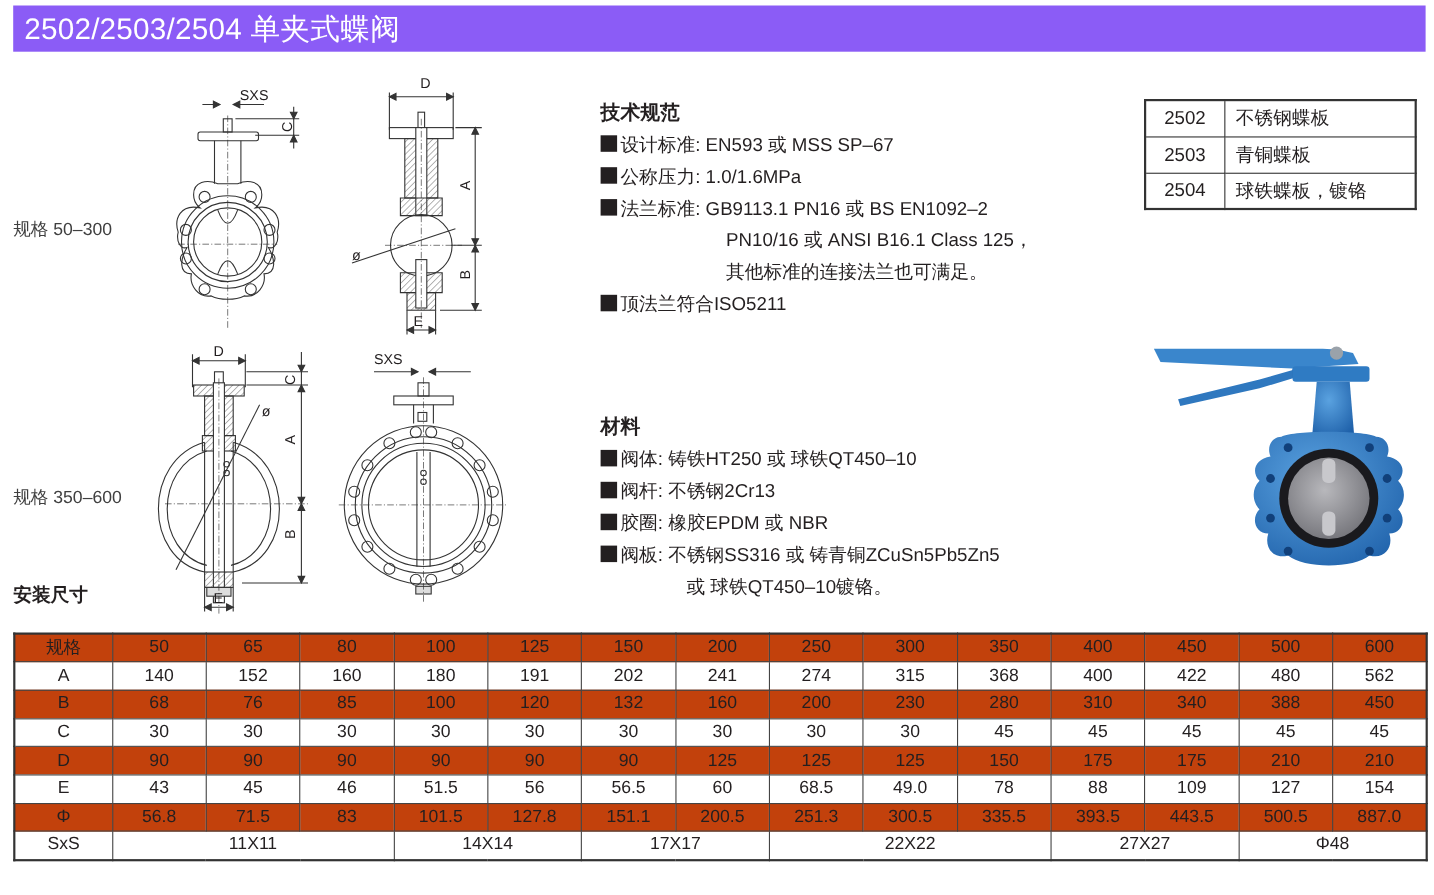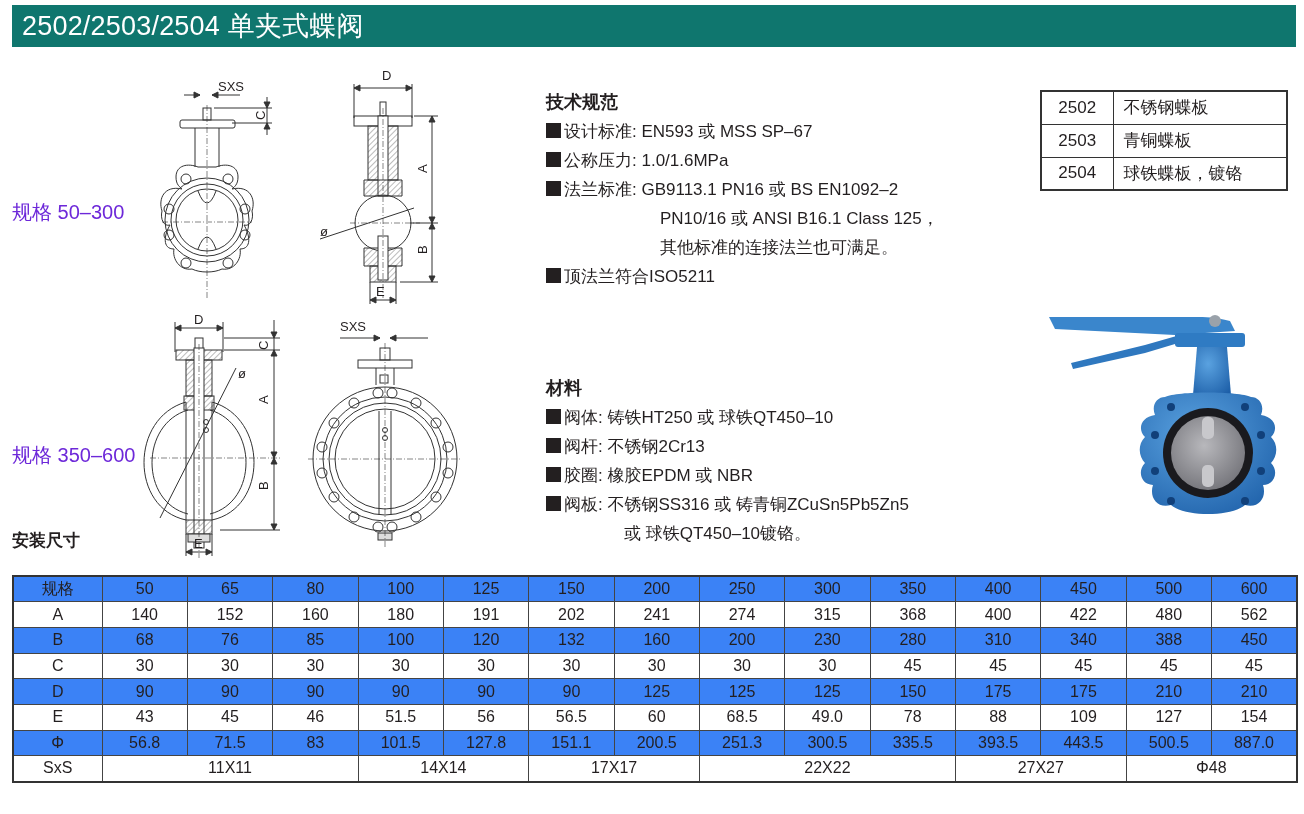--- a/index.html
+++ b/index.html
@@ -1,25 +1,25 @@
 <!DOCTYPE html>
 <html><head>
 <meta charset="utf-8">
 <style>
   * { box-sizing: border-box; margin: 0; padding: 0; }
   html, body { width: 1304px; height: 814px; background: #ffffff; overflow: hidden; }
   body { font-family: "Liberation Sans", "DejaVu Sans", sans-serif; color: #231f20; position: relative; }
 
   .title-bar {
     position: absolute; left: 12px; top: 5px; width: 1284px; height: 42px;
-    background: #0f766e; color: #fff; font-size: 27px; line-height: 42px; padding-left: 10px;
+    background: #8b5cf6; color: #fff; font-size: 27px; line-height: 42px; padding-left: 10px;
     letter-spacing: 0.2px;
   }
 
-  .size-label { position: absolute; font-size: 20px; color: #6d28d9; text-align: center; }
+  .size-label { position: absolute; font-size: 16px; color: #404040; text-align: center; }
 
   .drawing { position: absolute; }
   .drawing svg { display: block; }
 
   .spec-block { position: absolute; font-size: 17px; line-height: 29px; color: #231f20; }
   .spec-block .heading { font-weight: bold; font-size: 18px; margin-bottom: 0px; }
   .spec-block .line { white-space: nowrap; }
   .spec-block .bullet { display: inline-block; width: 15px; height: 15px; background: #231f20; margin-right: 3px; vertical-align: -1px; }
   .spec-block .indent { padding-left: 114px; }
   .spec-block .indent2 { padding-left: 78px; }
@@ -28,21 +28,21 @@
   .model-table td { border: 1px solid #333; height: 33px; font-size: 17px; padding: 0 10px; }
   .model-table td.code { width: 72px; text-align: center; }
   .model-table td.desc { width: 174px; }
 
   .photo { position: absolute; left: 1045px; top: 305px; }
 
   .section-title { position: absolute; left: 12px; top: 529px; font-weight: bold; font-size: 17px; }
 
   .dim-table { position: absolute; left: 12px; top: 575px; border-collapse: collapse; border: 2px solid #333; table-layout: fixed; width: 1286px; }
   .dim-table td { border: 1px solid #444; height: 25.7px; text-align: center; font-size: 16px; font-family: "Liberation Sans Narrow", "Liberation Sans", sans-serif; padding: 0; }
-  .dim-table tr.shaded td { background: #3b82f6; }
+  .dim-table tr.shaded td { background: #c2410c; }
   .dim-table td.rowhead { width: 89px; }
 </style>
 </head>
 <body>
 
 <div class="title-bar">2502/2503/2504  单夹式蝶阀</div>
 
 <div class="size-label" style="left:12px; top:199px;">规格 50–300</div>
 <div class="size-label" style="left:12px; top:442px;">规格 350–600</div>
 

